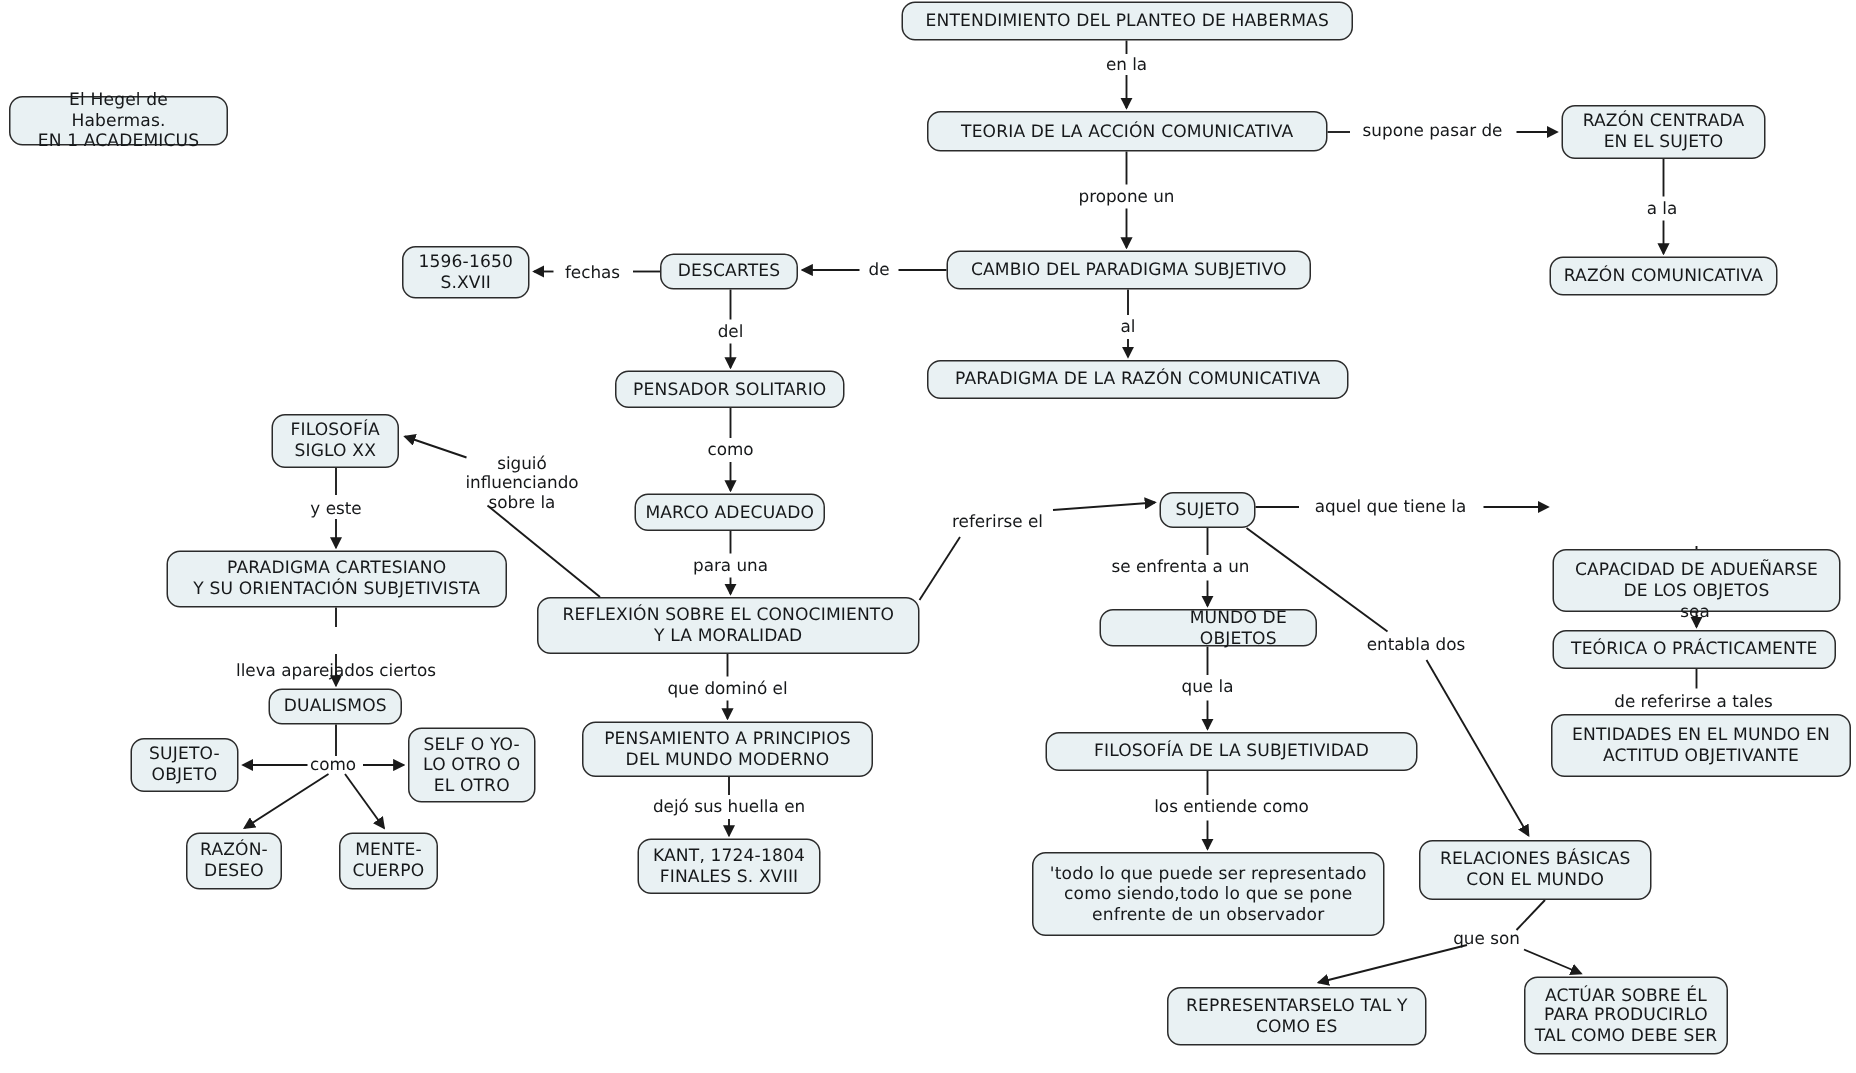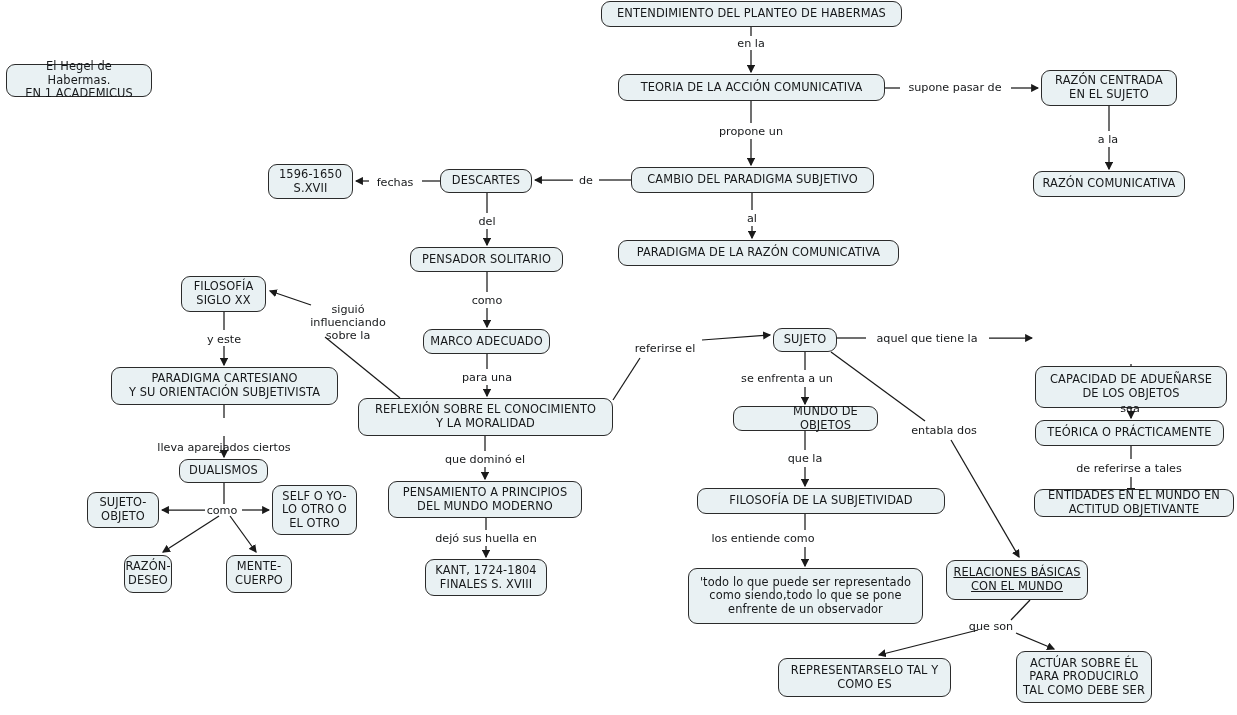--- a/index.html
+++ b/index.html
@@ -179,36 +179,36 @@
       <div class="node" style="left: 181px; top: 276px; width: 85px; height: 36px;">FILOSOFÍA
 SIGLO XX</div>
       <div class="node" style="left: 111px; top: 367px; width: 227px; height: 38px;">PARADIGMA CARTESIANO
 Y SU ORIENTACIÓN SUBJETIVISTA</div>
       <div class="node" style="left: 179px; top: 459px; width: 89px; height: 24px;">DUALISMOS</div>
       <div class="node" style="left: 87px; top: 492px; width: 72px; height: 36px;">SUJETO-
 OBJETO</div>
       <div class="node" style="left: 272px; top: 485px; width: 85px; height: 50px;">SELF O YO-
 LO OTRO O
 EL OTRO</div>
-      <div class="node" style="left: 124px; top: 555px; width: 48px; height: 38px;">RAZÓN-
+      <div class="node" style="left: 124px; top: 555px; width: 64px; height: 38px;">RAZÓN-
 DESEO</div>
       <div class="node" style="left: 226px; top: 555px; width: 66px; height: 38px;">MENTE-
 CUERPO</div>
       <div class="node" style="left: 773px; top: 328px; width: 64px; height: 24px;">SUJETO</div>
       <div class="node" style="left: 733px; top: 406px; width: 145px; height: 25px; padding-left: 46px;">MUNDO DE OBJETOS</div>
       <div class="node" style="left: 697px; top: 488px; width: 248px; height: 26px;">FILOSOFÍA DE LA SUBJETIVIDAD</div>
       <div class="node" style="left: 688px; top: 568px; width: 235px; height: 56px;">'todo lo que puede ser representado
 como siendo,todo lo que se pone
 enfrente de un observador</div>
       <div class="node" style="left: 1035px; top: 322px; width: 192px; height: 42px; margin-top: 44px;">CAPACIDAD DE ADUEÑARSE
 DE LOS OBJETOS</div>
       <div class="node" style="left: 1035px; top: 420px; width: 189px; height: 26px;">TEÓRICA O PRÁCTICAMENTE</div>
-      <div class="node" style="left: 1034px; top: 489px; width: 200px; height: 28px;">ENTIDADES EN EL MUNDO EN
+      <div class="node" style="left: 1034px; top: 476px; width: 200px; height: 42px;">ENTIDADES EN EL MUNDO EN
 ACTITUD OBJETIVANTE</div>
-      <div class="node" style="left: 946px; top: 560px; width: 142px; height: 40px; text-decoration: underline;">RELACIONES BÁSICAS
+      <div class="node" style="left: 946px; top: 560px; width: 155px; height: 40px;">RELACIONES BÁSICAS
 CON EL MUNDO</div>
       <div class="node" style="left: 778px; top: 658px; width: 173px; height: 39px;">REPRESENTARSELO TAL Y
 COMO ES</div>
       <div class="node" style="left: 1016px; top: 651px; width: 136px; height: 52px;">ACTÚAR SOBRE ÉL
 PARA PRODUCIRLO
 TAL COMO DEBE SER</div>
     </div>
 
   <div id="labels-host">
       <div class="edge-label" style="left: 751px; top: 43px;">en la</div>
@@ -226,20 +226,20 @@
       <div class="edge-label" style="left: 348px; top: 322px;">siguió
 influenciando
 sobre la</div>
       <div class="edge-label" style="left: 224px; top: 339px;">y este</div>
       <div class="edge-label" style="left: 224px; top: 427px; margin-top: 20px;">lleva aparejados ciertos</div>
       <div class="edge-label" style="left: 222px; top: 510px;">como</div>
       <div class="edge-label" style="left: 665px; top: 348px;">referirse el</div>
       <div class="edge-label" style="left: 927px; top: 338px;">aquel que tiene la</div>
       <div class="edge-label" style="left: 787px; top: 378px;">se enfrenta a un</div>
       <div class="edge-label" style="left: 805px; top: 458px;">que la</div>
-      <div class="edge-label" style="left: 763px; top: 538px;">los entiende como</div>
+      <div class="edge-label" style="left: 821px; top: 538px;">los entiende como</div>
       <div class="edge-label" style="left: 944px; top: 430px;">entabla dos</div>
       <div class="edge-label" style="left: 1130px; top: 408px;">sea</div>
       <div class="edge-label" style="left: 1129px; top: 468px;">de referirse a tales</div>
       <div class="edge-label" style="left: 991px; top: 626px;">que son</div>
     </div>
 
 </div>
 
 </body></html>

